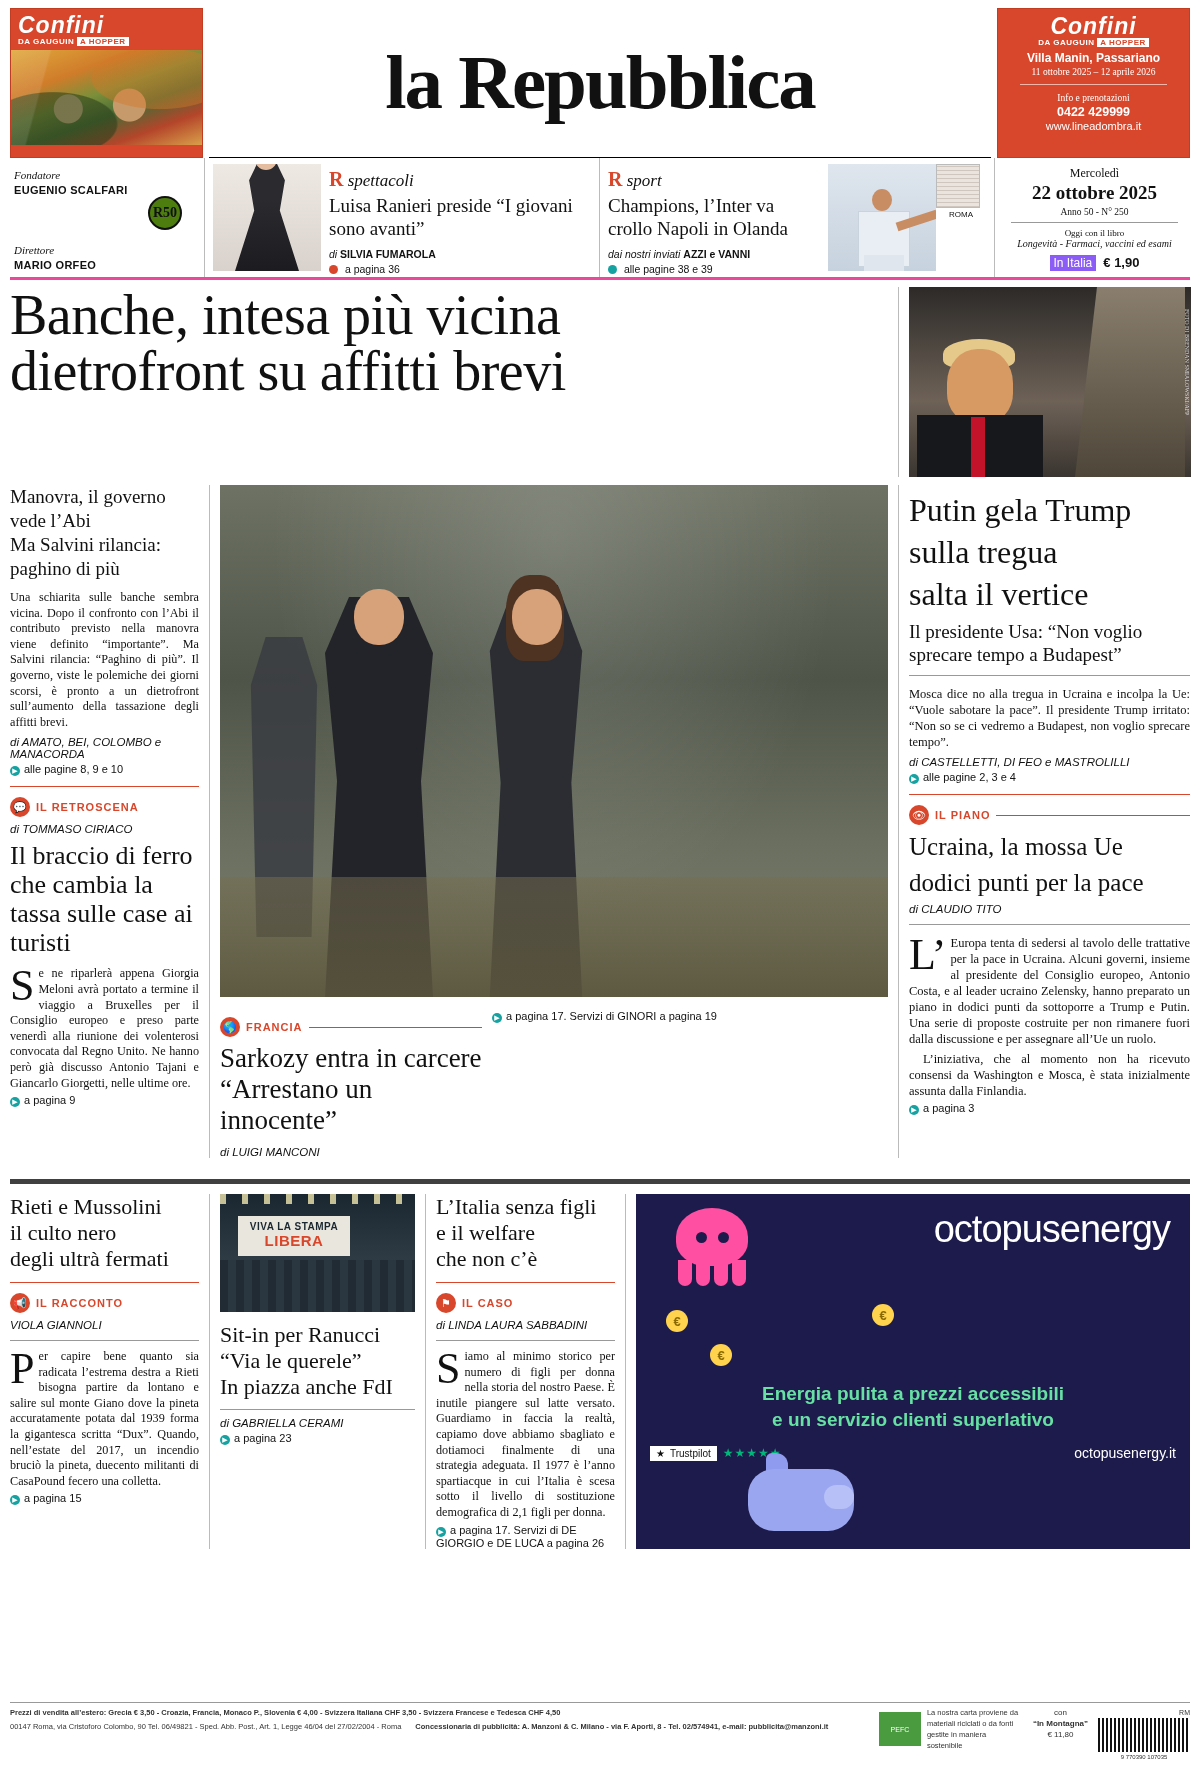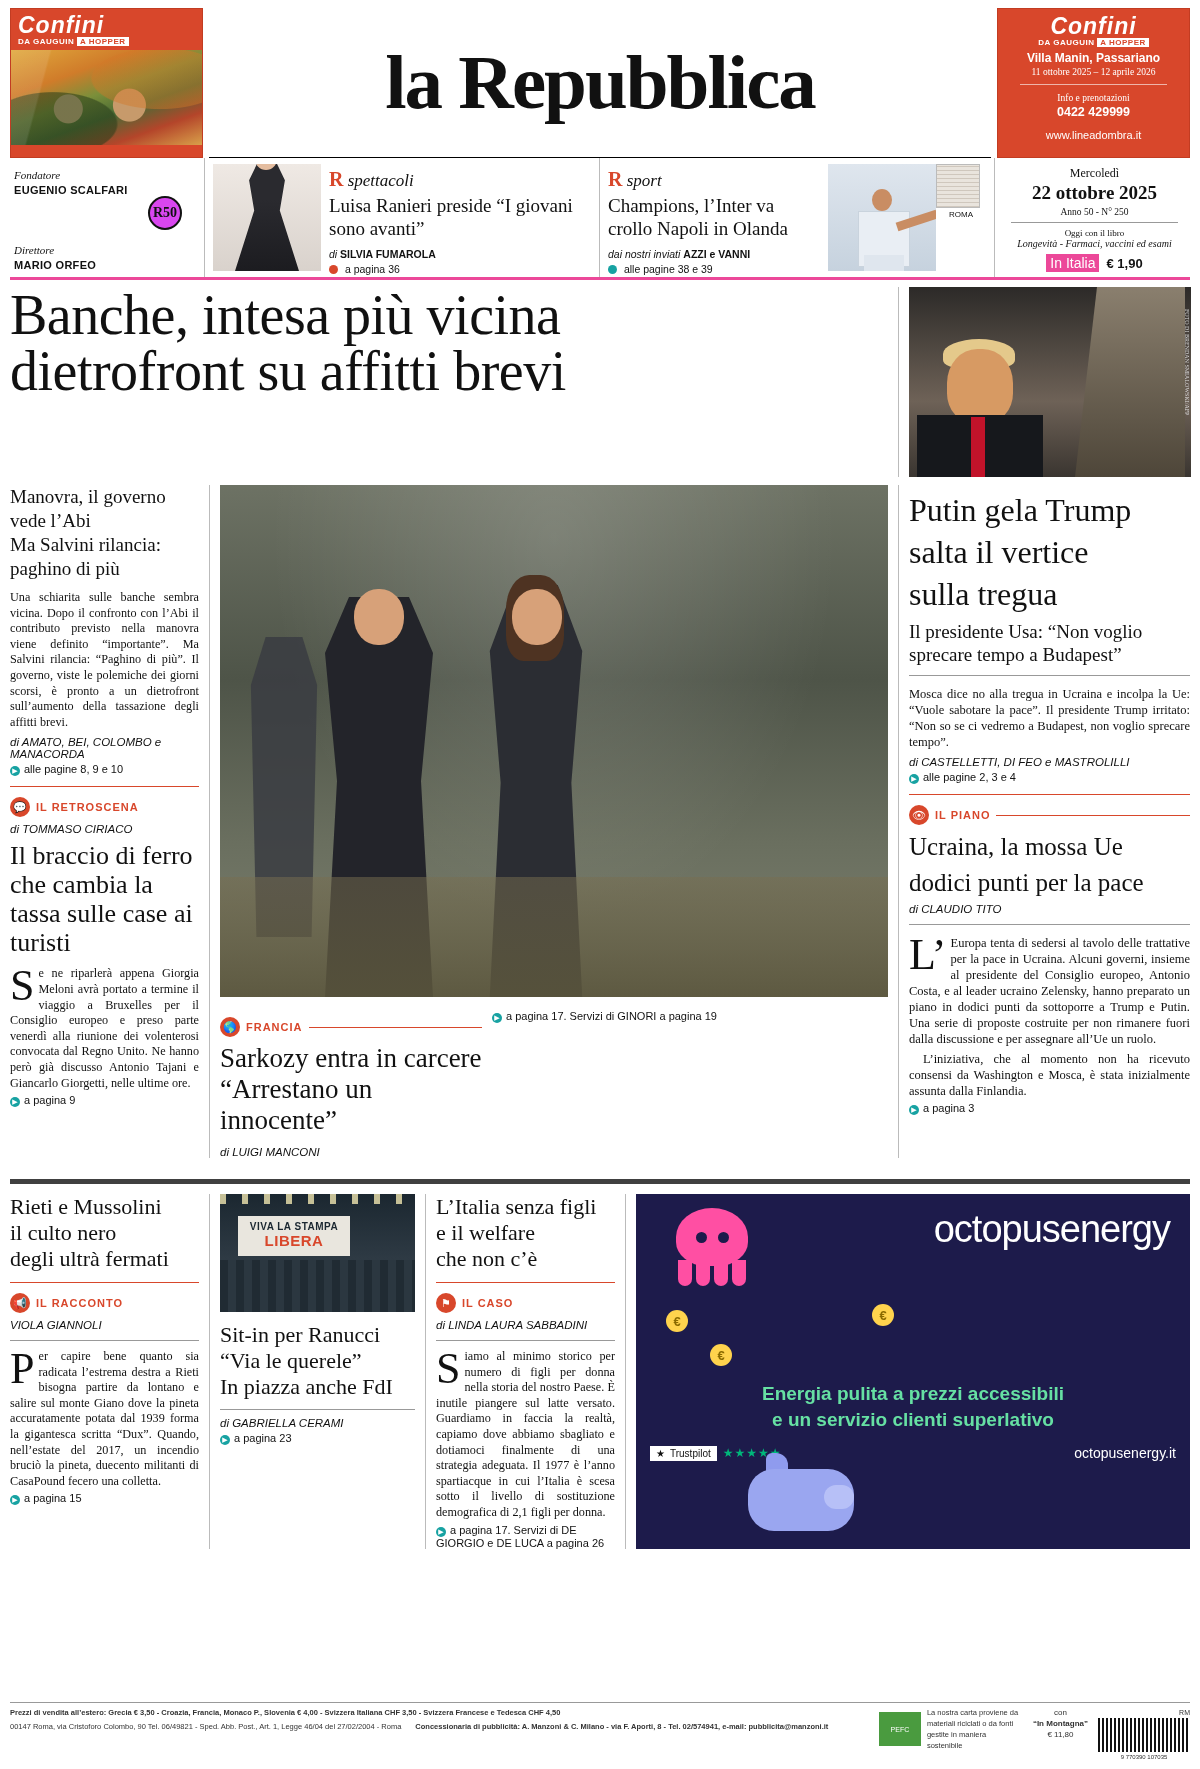--- a/index.html
+++ b/index.html
@@ -40,21 +40,21 @@
     background:
       linear-gradient(105deg, rgba(255,255,255,0.10) 0 18%, transparent 19%),
       radial-gradient(ellipse at 22% 78%, rgba(40,60,25,.55) 0 30%, transparent 31%),
       radial-gradient(ellipse at 78% 30%, rgba(210,120,40,.45) 0 32%, transparent 33%);
   }
   .ad-right .ar-title { font-family:"Liberation Sans", sans-serif; font-weight:bold; font-size:12px; margin-top:4px; }
   .ad-right .ar-dates { font-size:9.5px; margin-top:2px; }
   .ad-right .ar-rule { height:1px; background:rgba(255,255,255,.6); margin:7px 14px; }
   .ad-right .ar-info { font-size:9.5px; line-height:13px; }
   .ad-right .ar-phone { font-family:"Liberation Sans", sans-serif; font-weight:bold; font-size:12.5px; }
-  .ad-right .ar-web { font-family:"Liberation Sans", sans-serif; font-size:11px; margin-top:10px; }
+  .ad-right .ar-web { font-family:"Liberation Sans", sans-serif; font-size:11px; margin-top:1px; }
 
   .masthead-col { flex:1; display:flex; flex-direction:column; }
   .masthead {
     flex:1; display:flex; align-items:center; justify-content:center;
     border-bottom:1px solid #000;
   }
   .masthead .title {
     font-family:"Liberation Serif", serif;
     font-weight:bold; font-size:77px; letter-spacing:-2px; line-height:1;
   }
@@ -65,21 +65,21 @@
     width:195px; padding:10px 8px 4px 4px; font-size:11px; line-height:15px;
     display:flex; flex-direction:column; justify-content:space-between;
     border-right:1px solid #bbb;
   }
   .founder .lbl { font-style:italic; font-family:"Liberation Serif",serif; }
   .founder .nm { font-family:"Liberation Sans", sans-serif; font-weight:bold; font-size:11px; letter-spacing:.3px; }
   .r50 {
     width:34px;height:34px;border-radius:50%;border:2px solid #111;
     display:flex;align-items:center;justify-content:center;
     font-family:"Liberation Serif",serif;font-weight:bold;font-size:14px;
-    position:absolute; left:148px; top:196px; background:#d946ef;
+    position:absolute; left:148px; top:196px; background:#4d7c0f;
   }
   .promo { flex:1; display:flex; border-right:1px solid #bbb; padding:6px 8px; position:relative; }
   .promo-photo { width:108px; position:relative; overflow:hidden; }
   .promo-text { flex:1; padding:4px 6px 0 8px; }
   .promo-kicker { font-size:17px; margin-bottom:3px; }
   .promo-kicker .rr { color:#d8472b; font-weight:bold; font-size:20px; font-family:"Liberation Serif",serif; }
   .promo-kicker .sec { font-style:italic;margin-top:44px; }
   .promo-head { font-size:19px; line-height:23px; font-family:"Liberation Serif",serif; }
   .promo-by { font-size:10.5px; font-style:italic; margin-top:8px; font-family:"Liberation Sans",sans-serif;}
   .promo-by b { font-style:normal; }
@@ -88,21 +88,21 @@
   .dot.teal { background:#17a2a2; }
 
   .dateblock { width:195px; padding:8px 6px 4px 10px; text-align:center; font-size:11px; }
   .dateblock .d1 { font-size:12px; }
   .dateblock .d2 { font-family:"Liberation Serif",serif; font-weight:bold; font-size:19px; margin-top:1px;}
   .dateblock .d3 { font-size:9.5px; margin-top:3px; }
   .dateblock .rule { height:1px; background:#999; margin:5px 6px; }
   .dateblock .d4 { font-size:9px; }
   .dateblock .d5 { font-size:10px; font-style:italic; }
   .dateblock .price { margin-top:6px; font-family:"Liberation Sans",sans-serif; font-size:11px; }
-  .dateblock .price .box { background:#ec4899; color:#fff; padding:1px 4px; font-size:14px; margin-right:4px;}
+  .dateblock .price .box { background:#8b5cf6; color:#fff; padding:1px 4px; font-size:12px; margin-right:4px;}
   .dateblock .price b { font-size:13px; }
 
   .promo-photo.ranieri { background:linear-gradient(180deg,#efe9e4 0%, #d9d2cc 100%); }
   .figwoman{
     position:absolute; left:22px; bottom:0; width:64px; height:108px;
     background:linear-gradient(180deg,#2a2a2f 0 34%, #1c1c20 100%);
     clip-path:polygon(35% 0,65% 0,78% 16%,70% 44%,100% 100%,0 100%,30% 44%,22% 16%);
   }
   .figwoman::before{ content:""; position:absolute; left:20px; top:-15px; width:22px;height:22px;border-radius:50%;background:#e4bda0; }
   .promo-photo.sport { background:linear-gradient(180deg,#dfe6ee 0%, #c6d2de 100%); }
@@ -401,22 +401,22 @@
           <div class="byline" style="margin-top:10px;">di LUIGI MANCONI</div>
         </div>
         <div class="mu-right">
           <div class="pageref"><span class="ar">▶</span><span>a pagina 17. Servizi di GINORI a pagina 19</span></div>
         </div>
       </div>
     </div>
 
     <div class="b2-right">
       <div class="rh-title">Putin gela Trump</div>
+      <div class="rh-title">sulla tregua</div>
       <div class="rh-title">salta il vertice</div>
-      <div class="rh-title">sulla tregua</div>
       <div class="rh-sub">Il presidente Usa: “Non voglio sprecare tempo a Budapest”</div>
       <div class="hr-grey"></div>
       <div class="rh-body">Mosca dice no alla tregua in Ucraina e incolpa la Ue: “Vuole sabotare la pace”. Il presidente Trump irritato: “Non so se ci vedremo a Budapest, non voglio sprecare tempo”.</div>
       <div class="byline">di CASTELLETTI, DI FEO e MASTROLILLI</div>
       <div class="pageref"><span class="ar">▶</span><span>alle pagine 2, 3 e 4</span></div>
 
       <div class="hr-red"></div>
       <div class="col-kicker">
         <span class="kick-ico">👁</span>
         <span class="kick-label">IL PIANO</span>

